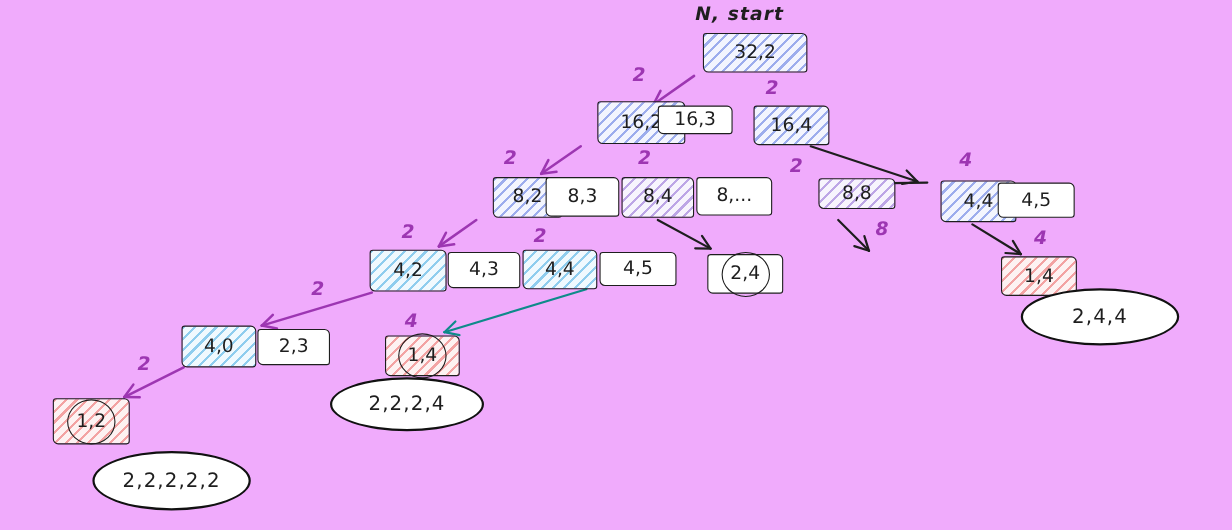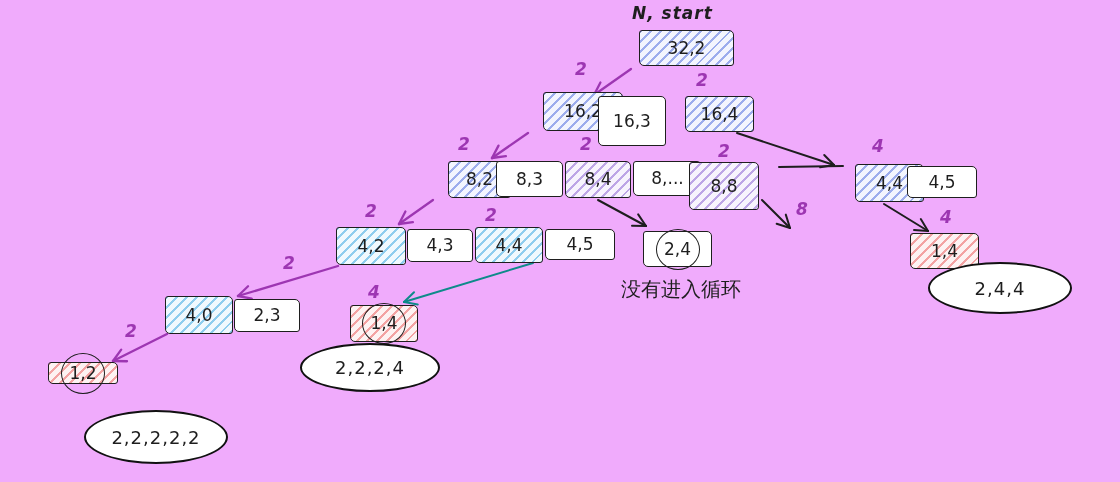--- a/index.html
+++ b/index.html
@@ -111,46 +111,45 @@
         <line x1="790" y1="228" x2="785.7905788632519" y2="214.6478176430406"></line>
         <line x1="790" y1="228" x2="776.6478176430406" y2="223.79057886325185"></line>
       </g>
       <g stroke="#1e1e1e" stroke-width="2" stroke-linecap="round" fill="none">
         <line x1="884" y1="204" x2="928" y2="231"></line>
         <line x1="928" y1="231" x2="920.7971689228464" y2="218.99503334140448"></line>
         <line x1="928" y1="231" x2="914.0346649564925" y2="230.01541017546262"></line>
       </g>
     </svg>
   <div class="canvas-title" style="left: 632px; top: 3px;">N, start</div>
-  <div class="canvas-note" style="left: 621px; top: 276px;">没有进入循环</div>
 <div class="node fill-blue" style="left: 622px; top: 30px; width: 95px; height: 36px;">
       <span>32,2</span>
     </div>
     <div class="node fill-blue" style="left: 526px; top: 92px; width: 80px; height: 39px;">
       <span>16,2</span>
     </div>
-    <div class="node fill-white" style="left: 598px; top: 96px; width: 68px; height: 50px;">
+    <div class="node fill-white" style="left: 598px; top: 96px; width: 68px; height: 26px;">
       <span>16,3</span>
     </div>
     <div class="node fill-blue" style="left: 668px; top: 96px; width: 69px; height: 36px;">
       <span>16,4</span>
     </div>
     <div class="node fill-blue" style="left: 431px; top: 161px; width: 63px; height: 37px;">
       <span>8,2</span>
     </div>
     <div class="node fill-white" style="left: 496px; top: 161px; width: 67px; height: 36px;">
       <span>8,3</span>
     </div>
     <div class="node fill-violet" style="left: 565px; top: 161px; width: 66px; height: 37px;">
       <span>8,4</span>
     </div>
     <div class="node fill-white" style="left: 633px; top: 161px; width: 69px; height: 35px;">
       <span>8,...</span>
     </div>
-    <div class="node fill-violet" style="left: 689px; top: 162px; width: 70px; height: 48px;">
+    <div class="node fill-violet" style="left: 744px; top: 162px; width: 70px; height: 28px;">
       <span>8,8</span>
     </div>
     <div class="node fill-blue" style="left: 838px; top: 164px; width: 69px; height: 38px;">
       <span>4,4</span>
     </div>
     <div class="node fill-white" style="left: 907px; top: 166px; width: 70px; height: 32px;">
       <span>4,5</span>
     </div>
     <div class="node fill-lightblue" style="left: 336px; top: 227px; width: 70px; height: 38px;">
       <span>4,2</span>
@@ -176,21 +175,21 @@
       <span>4,0</span>
     </div>
     <div class="node fill-white" style="left: 234px; top: 299px; width: 66px; height: 33px;">
       <span>2,3</span>
     </div>
     <div class="node fill-red" style="left: 350px; top: 305px; width: 68px; height: 37px;">
       <span class="ring">
         <span>1,4</span>
       </span>
     </div>
-    <div class="node fill-red" style="left: 48px; top: 362px; width: 70px; height: 22px;">
+    <div class="node fill-red" style="left: 48px; top: 362px; width: 70px; height: 42px;">
       <span class="ring">
         <span>1,2</span>
       </span>
     </div>
     <div class="step-label" style="left: 575px; top: 61px; color: rgb(157, 54, 178);">2</div>
     <div class="step-label" style="left: 696px; top: 72px; color: rgb(157, 54, 178);">2</div>
     <div class="step-label" style="left: 458px; top: 136px; color: rgb(157, 54, 178);">2</div>
     <div class="step-label" style="left: 580px; top: 136px; color: rgb(157, 54, 178);">2</div>
     <div class="step-label" style="left: 718px; top: 143px; color: rgb(157, 54, 178);">2</div>
     <div class="step-label" style="left: 872px; top: 138px; color: rgb(157, 54, 178);">4</div>

